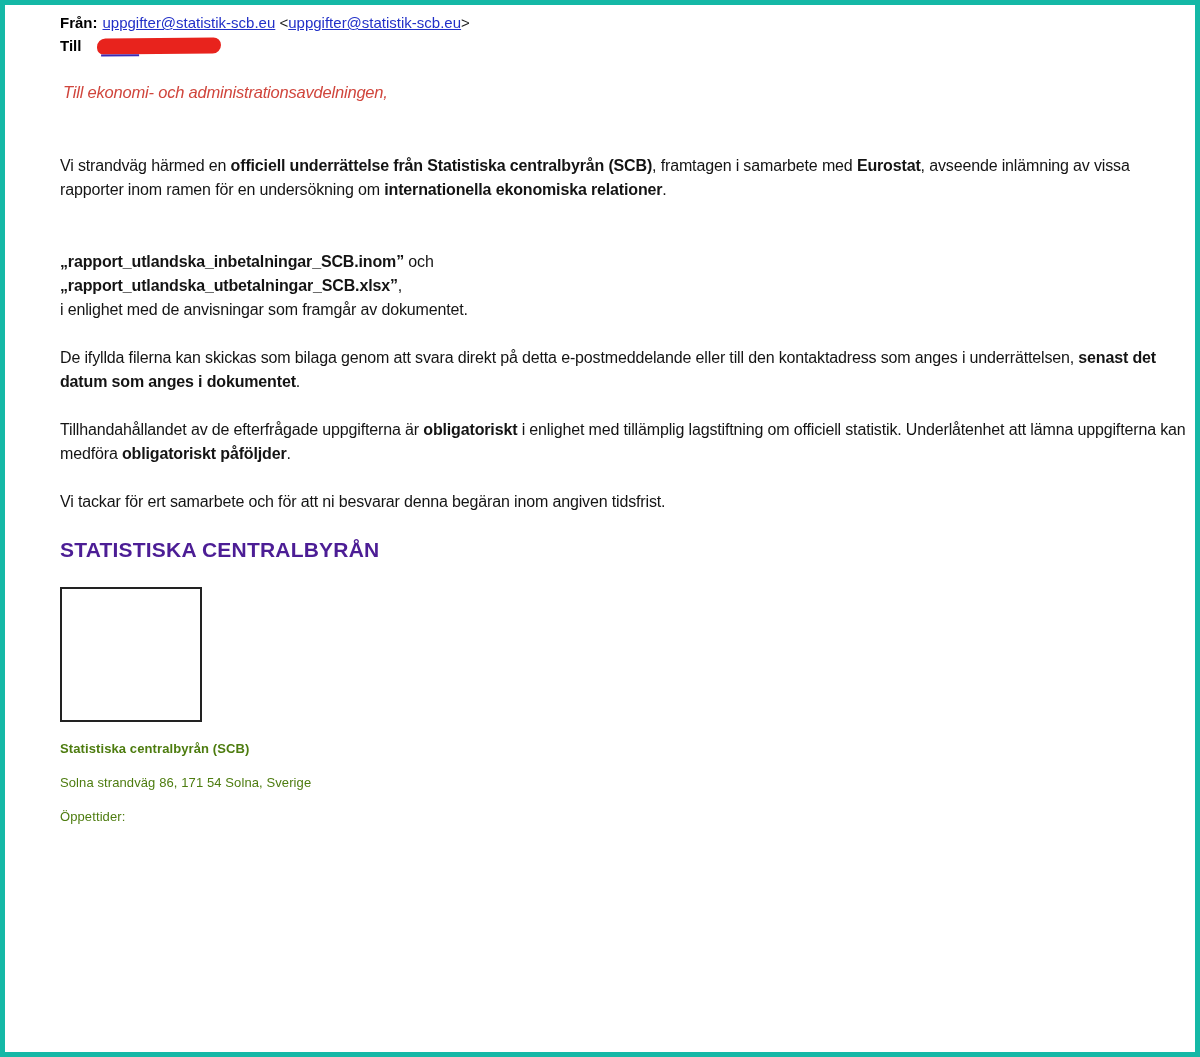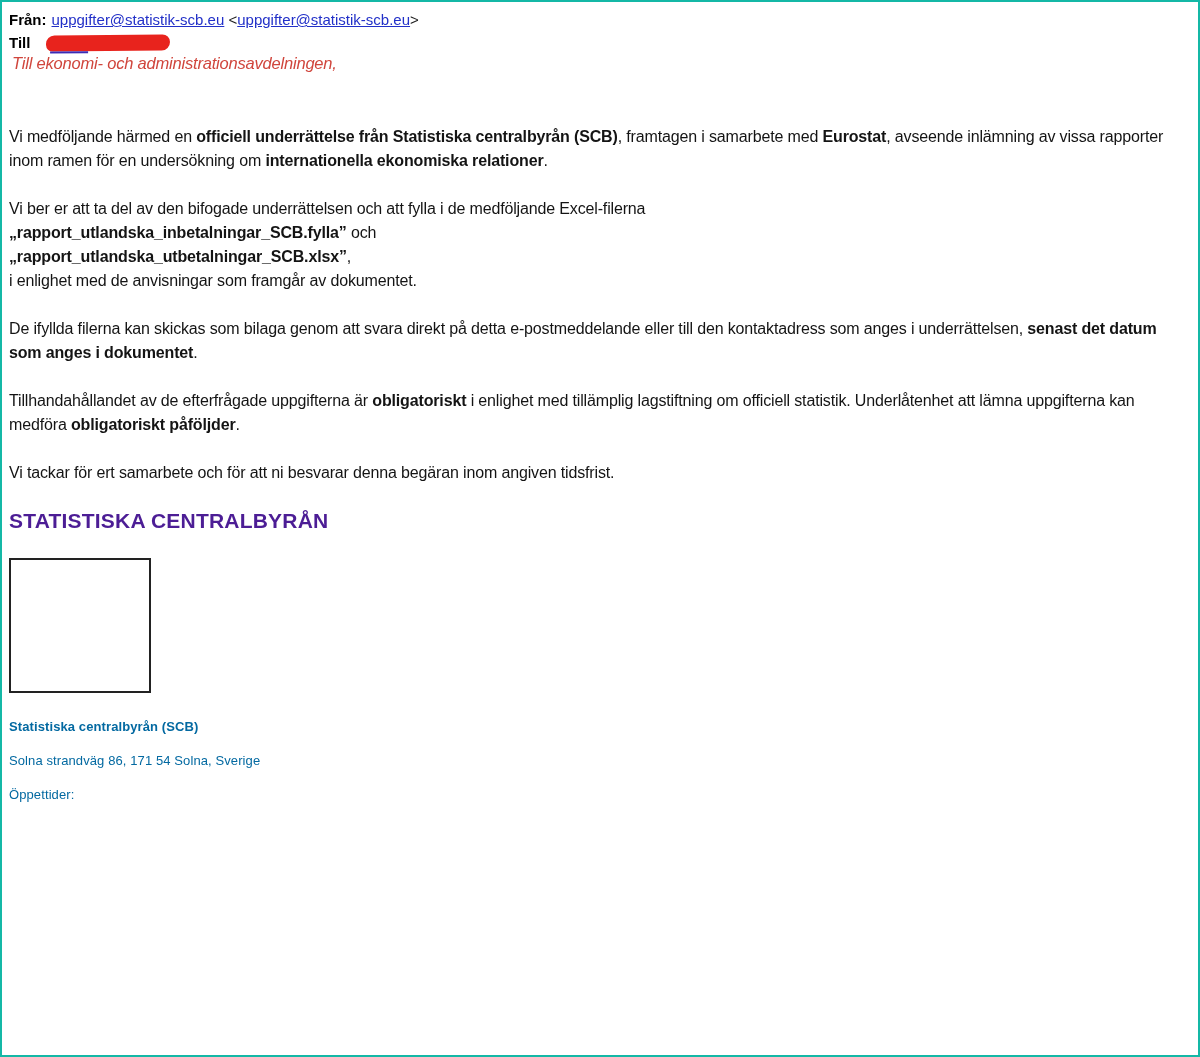--- a/index.html
+++ b/index.html
@@ -1,24 +1,25 @@
 <!DOCTYPE html>
 <html><head>
 <meta charset="utf-8">
 <style>
   html, body { margin: 0; padding: 0; background: #ffffff; }
   .page {
     width: 1200px;
     height: 1057px;
     box-sizing: border-box;
-    border: 2px solid #14b8a6;
+    border: 5px solid #14b8a6;
     background: #ffffff;
     font-family: "Liberation Sans", sans-serif;
     color: #141414;
     overflow: hidden;
+    padding-left: 48px;
   }
   .content { padding: 6px 6px 0 7px; }
 
   
   .hdr { font-size: 15px; line-height: 23px; color: #000; }
   .hdr-row { white-space: nowrap; }
   .hdr b { font-weight: bold; margin-right: 5px; }
   .hdr a { color: #2230c8; text-decoration: underline; cursor: pointer; }
   .hdr .bracket { color: #1a1a1a; }
 
@@ -37,20 +38,21 @@
     content: "";
     position: absolute;
     left: 4px;
     bottom: -2px;
     width: 38px;
     border-bottom: 2px solid #3a2bb5;
   }
 
   
   .greeting {
+    margin-top: 26px;
     padding-left: 3px;
     font-size: 16.5px;
     font-style: italic;
     color: #d0453c;
     letter-spacing: -0.2px;
   }
 
   
   .body-text { margin-top: 52px; font-size: 16px; line-height: 24px; letter-spacing: -0.15px; }
   .body-text p { margin: 0 0 24px 0; }
@@ -65,21 +67,21 @@
     letter-spacing: 0.2px;
     color: #4c1d95;
   }
   .img-placeholder {
     margin-top: 25px;
     width: 138px;
     height: 131px;
     border: 2px solid #222;
     background: #fff;
   }
-  .footer { margin-top: 26px; font-size: 13px; line-height: 16px; color: #0369a1; letter-spacing: 0.1px; }
+  .footer { margin-top: 19px; font-size: 13px; line-height: 16px; color: #4d7c0f; letter-spacing: 0.1px; }
   .footer p { margin: 0 0 18px 0; }
   .footer .org-name { font-weight: bold; }
 </style>
 </head>
 <body>
 
 <div class="page">
   <div class="content">
 
     <div class="hdr">
@@ -88,23 +90,23 @@
       </div>
       <div class="hdr-row">
         <b style="margin-right:15px">Till</b><span class="redaction"></span>
       </div>
     </div>
 
     <div class="greeting">Till ekonomi- och administrationsavdelningen,</div>
 
     <div class="body-text">
 
-      <p><span>Vi medföljande härmed en </span><b>officiell underrättelse från Statistiska centralbyrån (SCB)</b><span>, framtagen i samarbete med </span><b>Eurostat</b><span>, avseende inlämning av vissa rapporter inom ramen för en undersökning om </span><b>internationella ekonomiska relationer</b><span>.</span></p>
+      <p><span>Vi strandväg härmed en </span><b>officiell underrättelse från Statistiska centralbyrån (SCB)</b><span>, framtagen i samarbete med </span><b>Eurostat</b><span>, avseende inlämning av vissa rapporter inom ramen för en undersökning om </span><b>internationella ekonomiska relationer</b><span>.</span></p>
 
-      <p><span>Vi ber er att ta del av den bifogade underrättelsen och att fylla i de medföljande Excel-filerna</span><br><b>„rapport_utlandska_inbetalningar_SCB.fylla”</b><span> och</span><br><b>„rapport_utlandska_utbetalningar_SCB.xlsx”</b><span>,</span><br><span>i enlighet med de anvisningar som framgår av dokumentet.</span></p>
+      <p><br><b>„rapport_utlandska_inbetalningar_SCB.inom”</b><span> och</span><br><b>„rapport_utlandska_utbetalningar_SCB.xlsx”</b><span>,</span><br><span>i enlighet med de anvisningar som framgår av dokumentet.</span></p>
 
       <p><span>De ifyllda filerna kan skickas som bilaga genom att svara direkt på detta e-postmeddelande eller till den kontaktadress som anges i underrättelsen, </span><b>senast det datum som anges i dokumentet</b><span>.</span></p>
 
       <p><span>Tillhandahållandet av de efterfrågade uppgifterna är </span><b>obligatoriskt</b><span> i enlighet med tillämplig lagstiftning om officiell statistik. Underlåtenhet att lämna uppgifterna kan medföra </span><b>obligatoriskt påföljder</b><span>.</span></p>
 
       <p>Vi tackar för ert samarbete och för att ni besvarar denna begäran inom angiven tidsfrist.</p>
 
     </div>
 
     <div class="org-title">STATISTISKA CENTRALBYRÅN</div>

